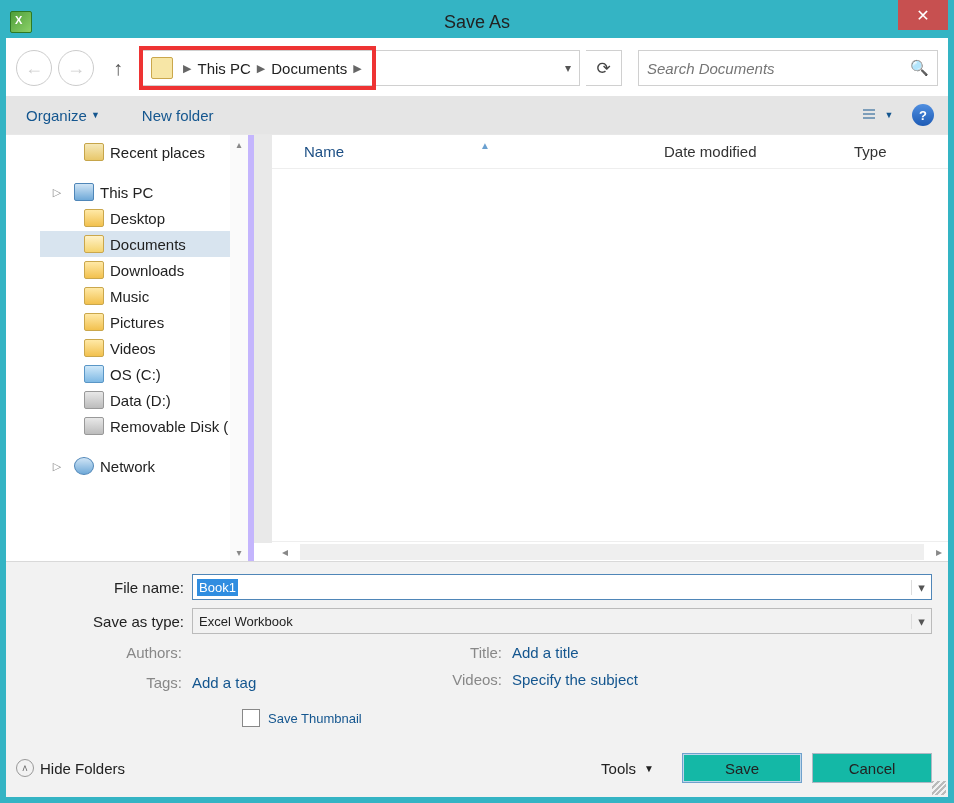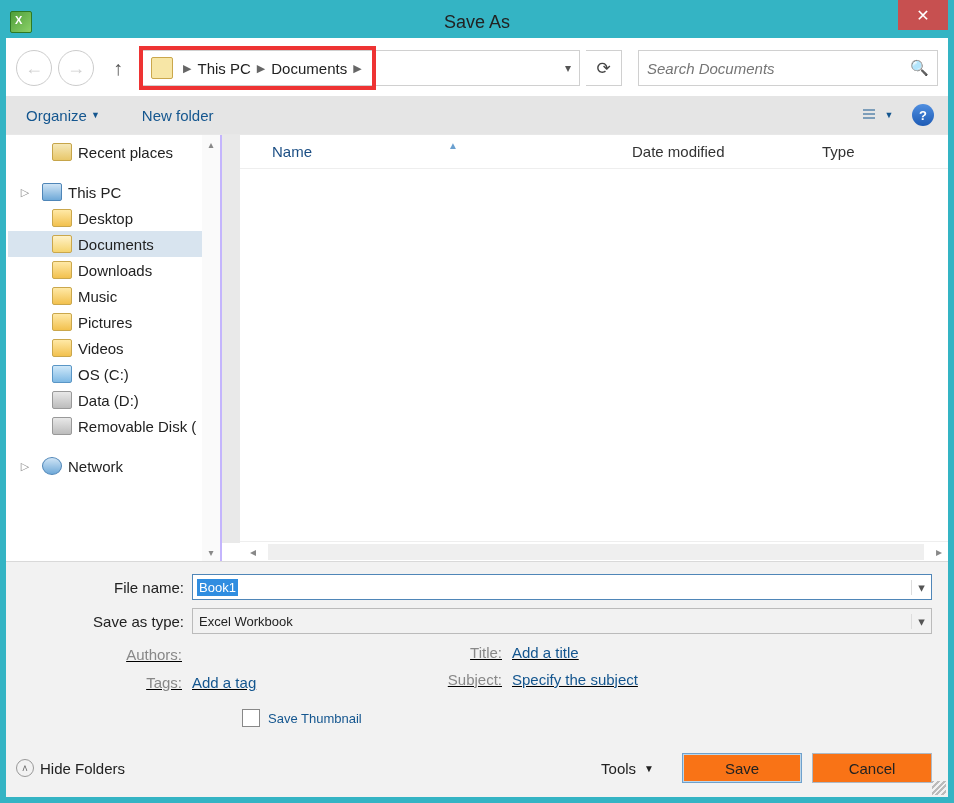--- a/index.html
+++ b/index.html
@@ -29,21 +29,21 @@
 
 .toolbar{ display:flex; align-items:center; padding:6px 14px; background:#e5e5e5; border-bottom:1px solid #e8e8e8;}
 .tbtn{ font-size:15px; color:#14568f; cursor:pointer; display:flex; align-items:center; gap:4px; padding:4px 6px;}
 .tbtn .dd{font-size:9px; color:#14568f;}
 .tbtn.newfolder{ margin-left:30px;}
 .tspacer{flex:1;}
 .viewbtn{ width:34px; height:26px; display:flex;align-items:center;justify-content:center; color:#14568f; cursor:pointer; gap:4px;}
 .helpbtn{ width:22px; height:22px; border-radius:50%; background:linear-gradient(#4f8ee0,#1d5bb5); color:#fff; display:flex;align-items:center;justify-content:center; font-size:13px; font-weight:bold; margin-left:18px; cursor:pointer;}
 
 .bodysplit{ flex:1; display:flex; background:#fff; overflow:hidden; border-bottom:1px solid #d9d9d9;}
-.sidebar{ width:216px; border-right:2px solid #c4b5fd; overflow-y:auto; position:relative; padding-top:4px;}
+.sidebar{ width:216px; border-right:6px solid #c4b5fd; overflow-y:auto; position:relative; padding-top:4px;margin-left:32px;}
 .sb-scroll{ position:absolute; right:0; top:0; bottom:0; width:18px; background:#fafafa; display:flex; flex-direction:column; align-items:center;}
 .sb-scroll .up,.sb-scroll .dn{height:18px;display:flex;align-items:center;justify-content:center;font-size:10px;color:#888;width:100%;}
 .tree{ padding:0 0 0 2px;}
 .tree-item{ display:flex; align-items:center; height:26px; padding-left:32px; gap:6px; font-size:15px; color:#222; cursor:pointer;}
 .tree-item.lvl0{padding-left:28px; font-weight:normal;}
 .tree-item.lvl1{padding-left:44px;}
 .tree-item.selected{ background:#d8e4ef;}
 .tree-item .ticon{ width:20px; height:18px; display:inline-block;}
 .ticon.folder{ background:linear-gradient(#ffe9a6,#f2c14e); border:1px solid #caa74c; border-radius:2px;}
 .ticon.folder.docs{ background:linear-gradient(#fff2c8,#f5d46f);}
@@ -74,35 +74,35 @@
 .frow{ display:flex; align-items:center; margin-bottom:8px;}
 .frow label{ width:170px; text-align:right; font-size:15px; color:#222; padding-right:8px;}
 .frow .field{ flex:1; height:26px; border:1px solid #8faecb; background:#fff; display:flex; align-items:center;}
 .frow .field.filename{ border:1px solid #4f86b8;}
 .frow .field .sel{ background:#2f8de0; color:#fff; padding:1px 2px;}
 .frow .field .dd{ width:20px; text-align:center; color:#555; border-left:1px solid #ddd; cursor:pointer;}
 .frow .field.savetype{ border:1px solid #bbb; background:#f2f2f2;}
 .frow .field.savetype span.val{ padding-left:6px; color:#222; font-size:13px;}
 .metarow{ display:flex; margin-top:10px; gap:20px;}
 .metacol{ display:flex; flex-direction:column; gap:10px;}
-.metacol .mitem{ display:flex; align-items:center;text-decoration:underline;}
+.metacol .mitem{ display:flex; }
 .metacol .mitem label{ width:170px; text-align:right; padding-right:10px; color:#888; font-size:15px;}
 .metacol.right .mitem label{ width:90px;}
 .metacol .mitem .mval{ color:#14568f; font-size:15px; cursor:pointer;}
 .metacol .mitem .mblank{ width:90px; height:20px;}
 .thumbrow{ display:flex; align-items:center; margin-top:18px; padding-left:220px; gap:8px;}
 .thumbrow .cb{ width:18px; height:18px; border:1px solid #888; background:#fff; cursor:pointer;}
 .thumbrow span{ color:#14568f; font-size:13px;}
 
 .footer{ display:flex; align-items:center; padding:14px 16px 14px 10px; background:#f2f2f2;}
 .hidefolders{ display:flex; align-items:center; gap:6px; font-size:15px; color:#222; cursor:pointer;}
 .hidefolders .circ{ width:18px;height:18px;border:1px solid #999;border-radius:50%;display:flex;align-items:center;justify-content:center;font-size:10px;color:#666;}
 .fspacer{flex:1;}
 .toolsbtn{ font-size:15px; color:#222; display:flex; align-items:center; gap:8px; margin-right:18px; cursor:pointer;}
-.actbtn{ width:120px; height:30px; border:1px solid #aeb9c4; background:#f97316; font-size:15px; color:#222; cursor:pointer; margin-left:10px;}
+.actbtn{ width:120px; height:30px; border:1px solid #aeb9c4; background:#14b8a6; font-size:15px; color:#222; cursor:pointer; margin-left:10px;}
 .actbtn.save{ border:1px solid #6fa1cc; box-shadow: inset 0 0 0 1px #bcd6ea;}
 .resize-grip{ position:absolute; right:2px; bottom:2px; width:14px;height:14px; background: repeating-linear-gradient(135deg,#bbb 0 2px,transparent 2px 4px);}
 </style>
 </head>
 <body>
 
 <div class="window">
 
   <div class="titlebar">
     <span class="icon-app"></span>
@@ -276,21 +276,21 @@
             <label>Tags:</label>
             <span class="mval">Add a tag</span>
           </div>
       </div>
       <div class="metacol right" style="margin-left:120px;">
         <div class="mitem">
             <label>Title:</label>
             <span class="mval">Add a title</span>
           </div>
         <div class="mitem">
-            <label>Subject:</label>
+            <label>Videos:</label>
             <span class="mval">Specify the subject</span>
           </div>
       </div>
     </div>
 
     <div class="thumbrow">
       <div class="cb"></div>
       <span>Save Thumbnail</span>
     </div>
   </div>

